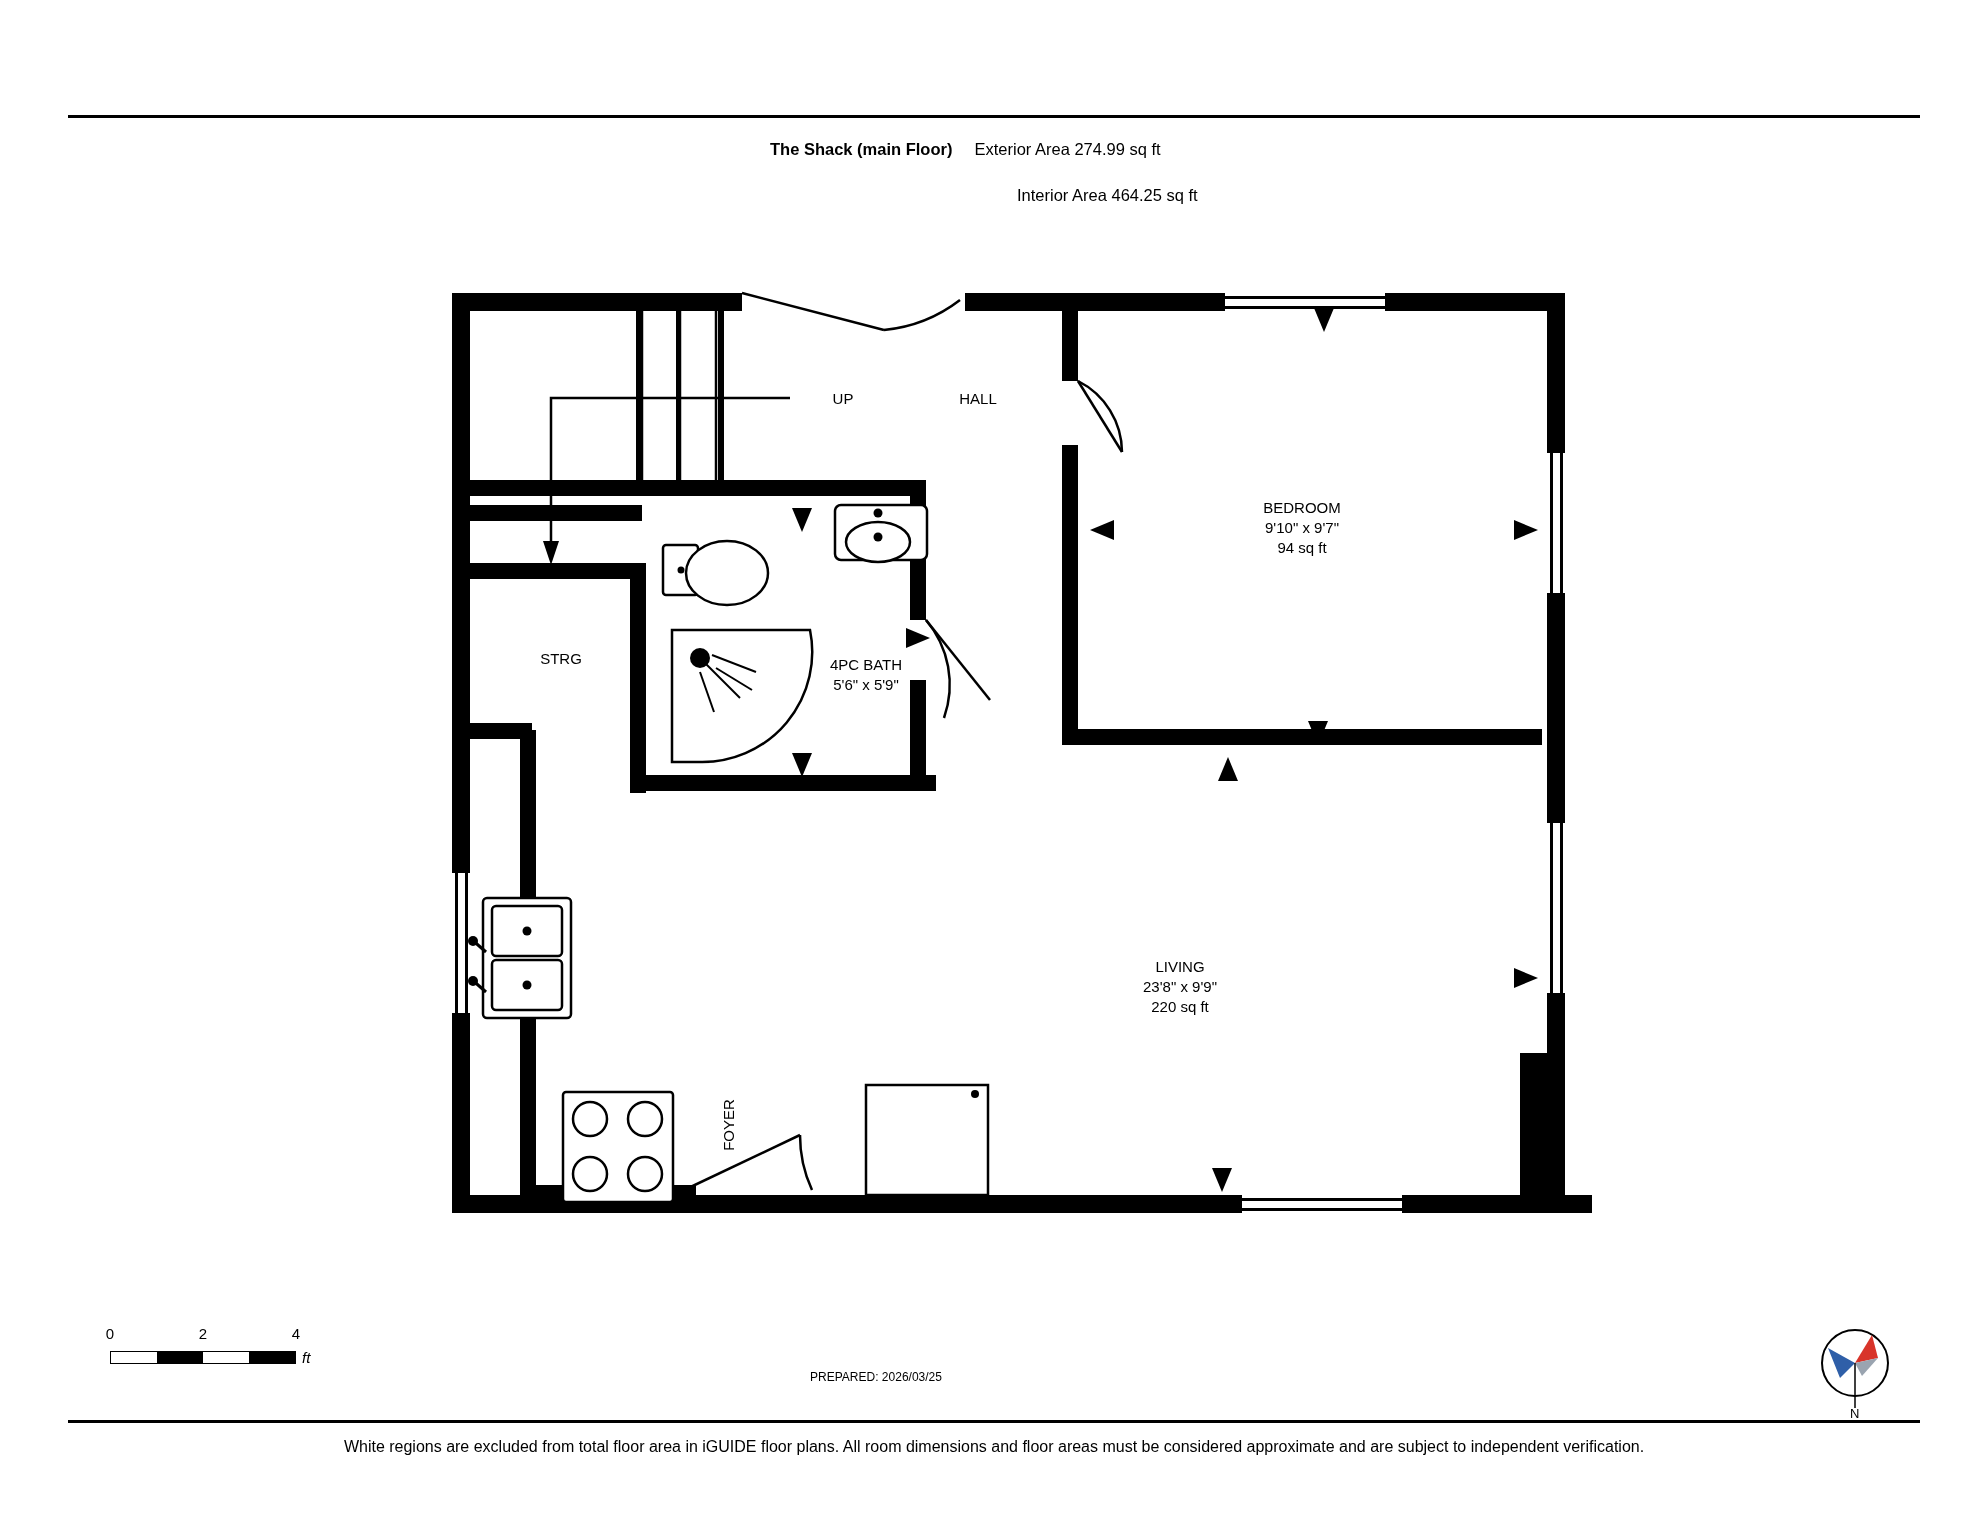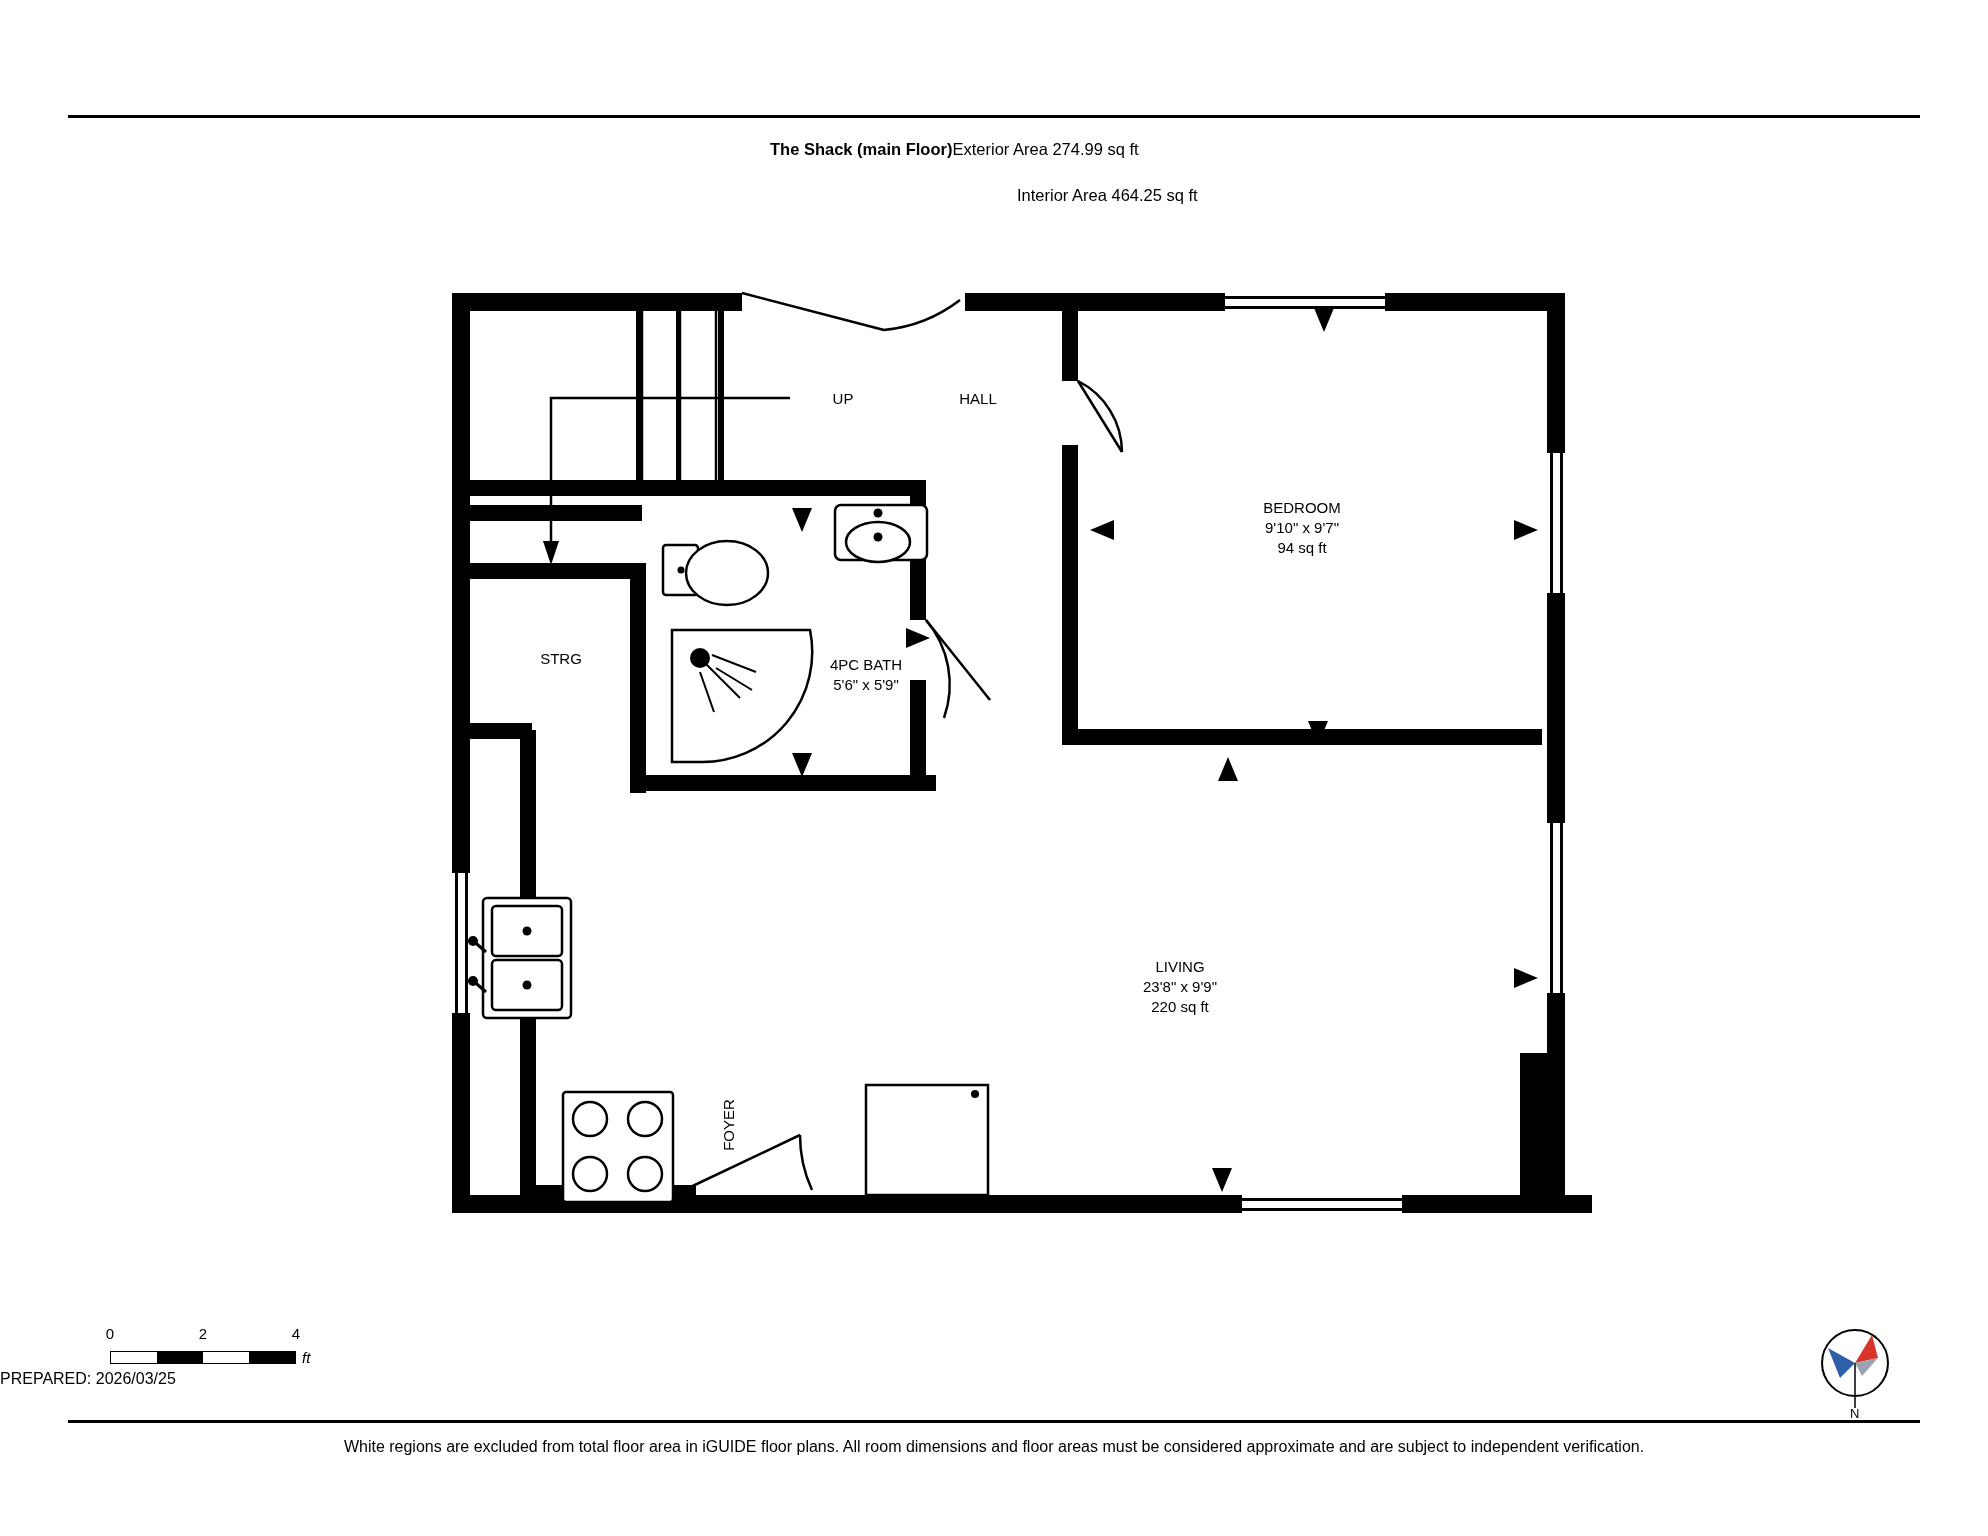--- a/index.html
+++ b/index.html
@@ -43,20 +43,21 @@
   }
   .subhead {
     position: absolute;
     left: 770px;
     top: 140px;
     width: 700px;
     font-size: 16.5px;
   }
   .subhead .line1 {
     display: flex;
+    gap: 22px;
     align-items: baseline;
   }
   .subhead .lvl {
     font-weight: bold;
   }
   .subhead .line2 {
     margin-top: 27px;
     margin-left: 247px;
   }
 
@@ -108,22 +109,22 @@
     top: 24px;
     font-size: 15px;
     font-style: italic;
   }
 
   .prepared {
     position: absolute;
     left: 0;
     top: 1370px;
     width: 1752px;
-    text-align: left;
-    font-size: 16px;
+    text-align: center;
+    font-size: 12px;
   }
 
   .compass {
     position: absolute;
     left: 1800px;
     top: 1318px;
     width: 110px;
     height: 110px;
   }
   .compass .nlabel {

